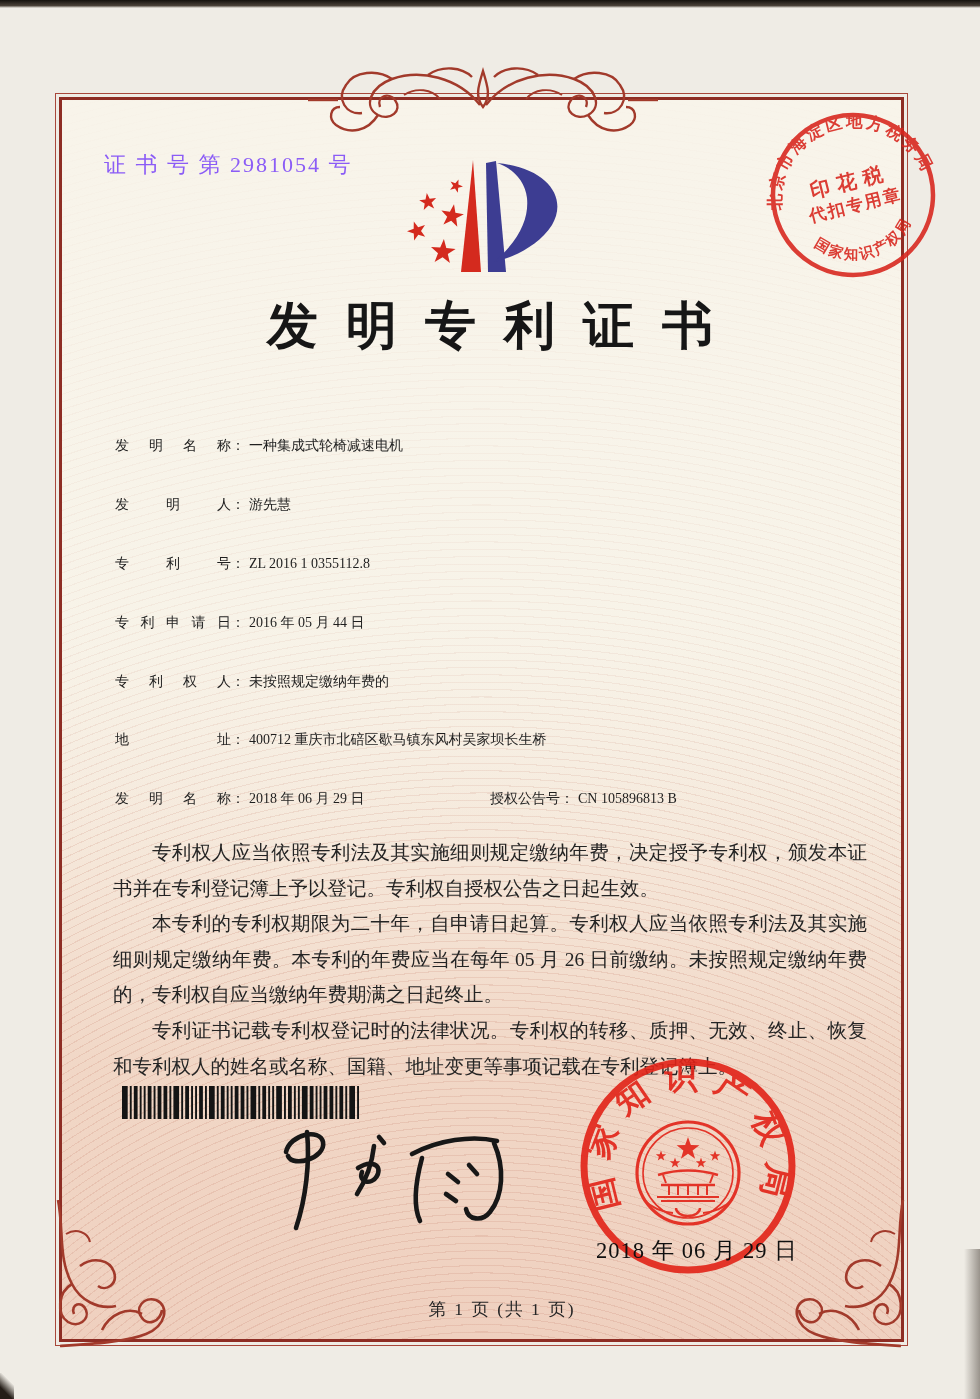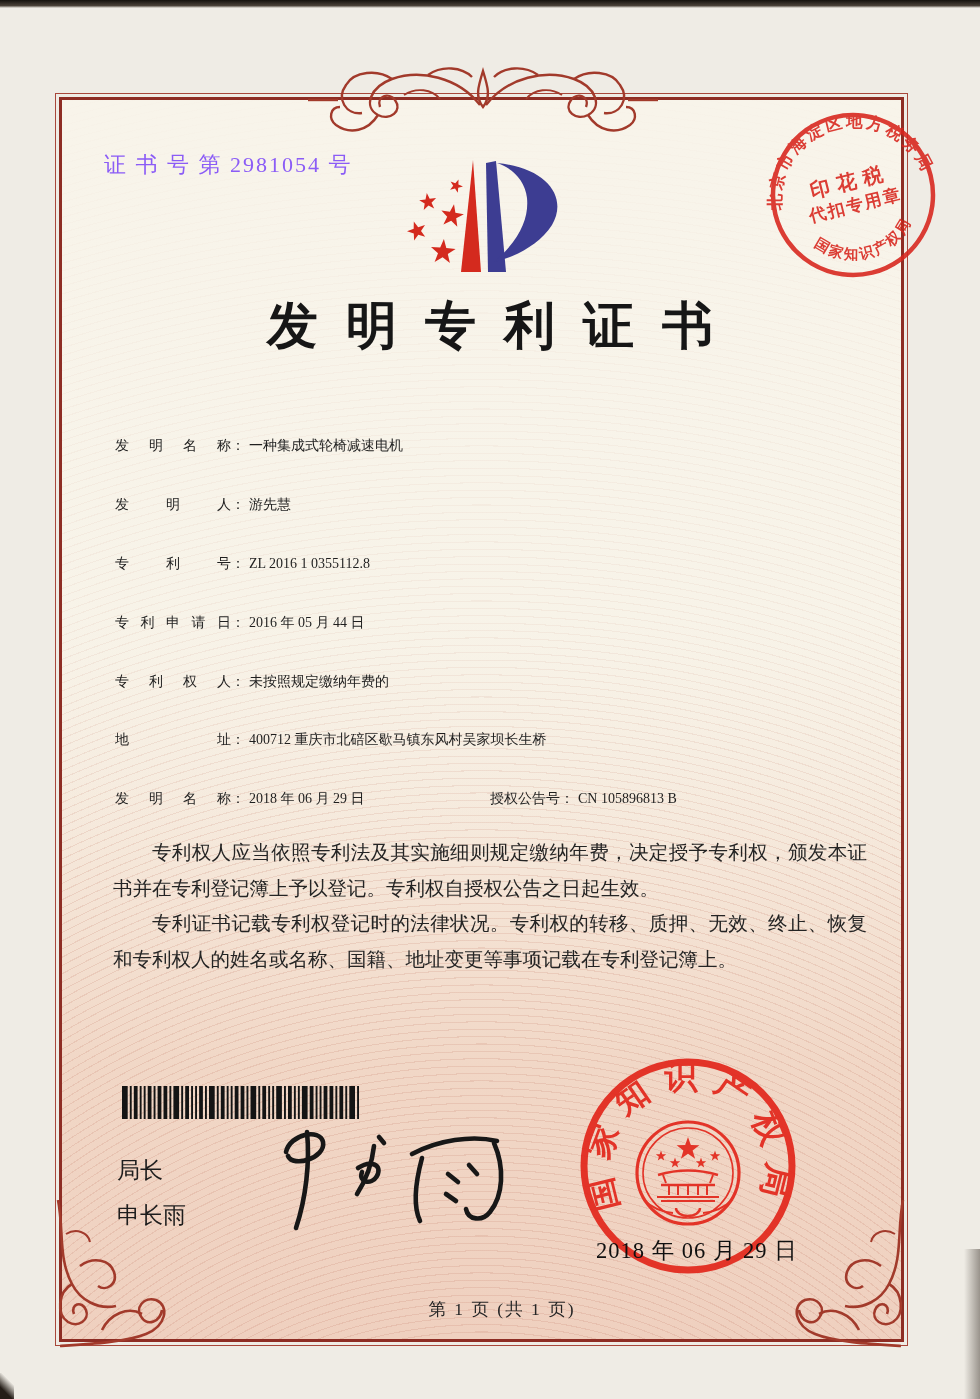--- a/index.html
+++ b/index.html
@@ -149,20 +149,21 @@
   </div>
   <div class="frow" style="top:790px">
     <span class="flabel">发明名称</span><span>：</span><span class="fvalue">2018 年 06 月 29 日</span>
     <span class="fgroup2">
       <span>授权公告号</span><span>：</span><span class="fvalue">CN 105896813 B</span>
     </span>
   </div>
 
   <div class="abs paras">
     <p>专利权人应当依照专利法及其实施细则规定缴纳年费，决定授予专利权，颁发本证书并在专利登记簿上予以登记。专利权自授权公告之日起生效。</p>
+    <p>本专利的专利权期限为二十年，自申请日起算。专利权人应当依照专利法及其实施细则规定缴纳年费。本专利的年费应当在每年 05 月 26 日前缴纳。未按照规定缴纳年费的，专利权自应当缴纳年费期满之日起终止。</p>
     <p>专利证书记载专利权登记时的法律状况。专利权的转移、质押、无效、终止、恢复和专利权人的姓名或名称、国籍、地址变更等事项记载在专利登记簿上。</p>
   </div>
 
   <svg class="abs" style="left:120px;top:1086px" width="290" height="34" viewBox="0 0 290 34">
     <g id="bars" fill="#141414">
         <rect x="2.0" y="0" width="5.7" height="33"></rect>
         <rect x="9.8" y="0" width="1.9" height="33"></rect>
         <rect x="13.8" y="0" width="3.8" height="33"></rect>
         <rect x="19.7" y="0" width="1.9" height="33"></rect>
         <rect x="23.7" y="0" width="1.9" height="33"></rect>
@@ -203,24 +204,20 @@
         <rect x="203.6" y="0" width="3.8" height="33"></rect>
         <rect x="209.5" y="0" width="3.8" height="33"></rect>
         <rect x="215.4" y="0" width="1.9" height="33"></rect>
         <rect x="219.4" y="0" width="3.8" height="33"></rect>
         <rect x="225.3" y="0" width="1.9" height="33"></rect>
         <rect x="229.3" y="0" width="5.7" height="33"></rect>
         <rect x="237.1" y="0" width="1.9" height="33"></rect>
       </g>
   </svg>
 
-  <div class="abs director">
-    <div>局长</div>
-    <div>申长雨</div>
-  </div>
 
   <svg class="abs" style="left:262px;top:1120px" width="250" height="115" viewBox="0 0 250 115">
     <title>申长雨</title>
     <g stroke="#171717" stroke-width="4.6" fill="none" stroke-linecap="round" stroke-linejoin="round">
       <path d="M45,12 C48,42 44,78 34,108"></path>
       <path d="M24,32 C28,14 58,8 61,22 C64,38 31,48 26,36"></path>
       <path d="M112,26 C110,44 104,60 95,74"></path>
       <path d="M96,48 C108,40 121,44 115,56 C109,66 96,62 100,52"></path>
       <path d="M117,17 L122,23"></path>
       <path d="M150,34 C176,20 210,15 235,21"></path>

